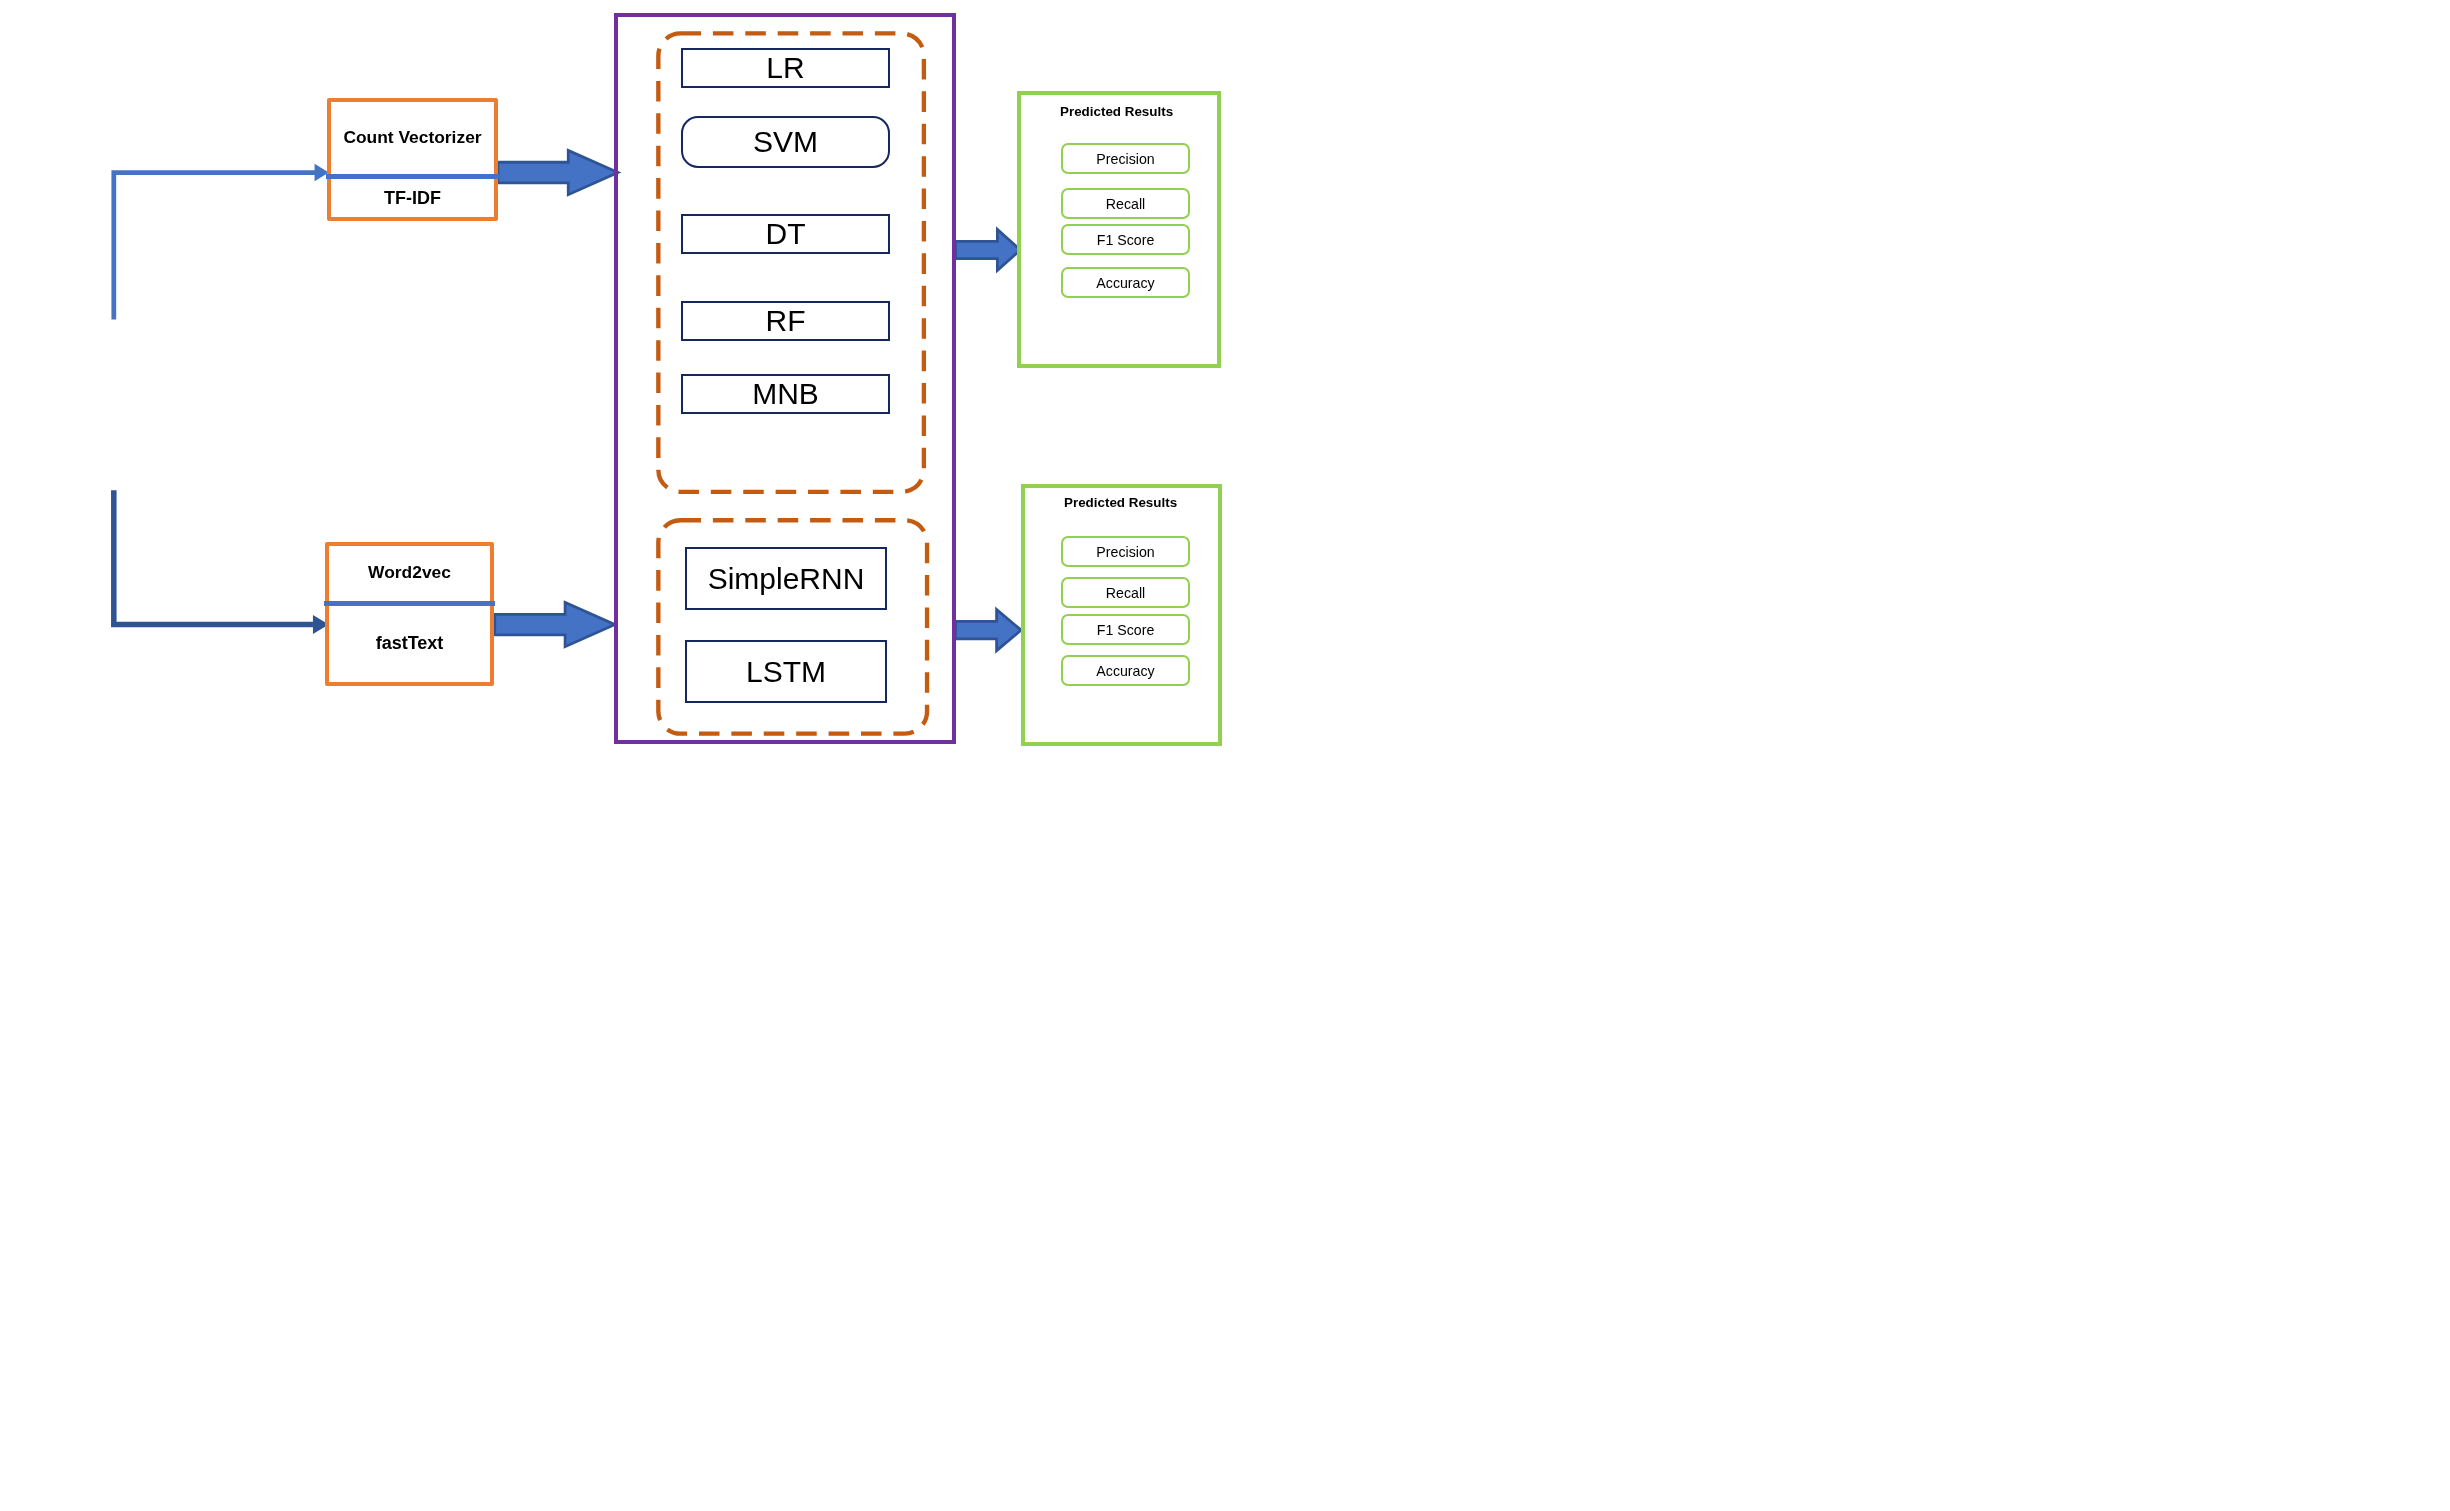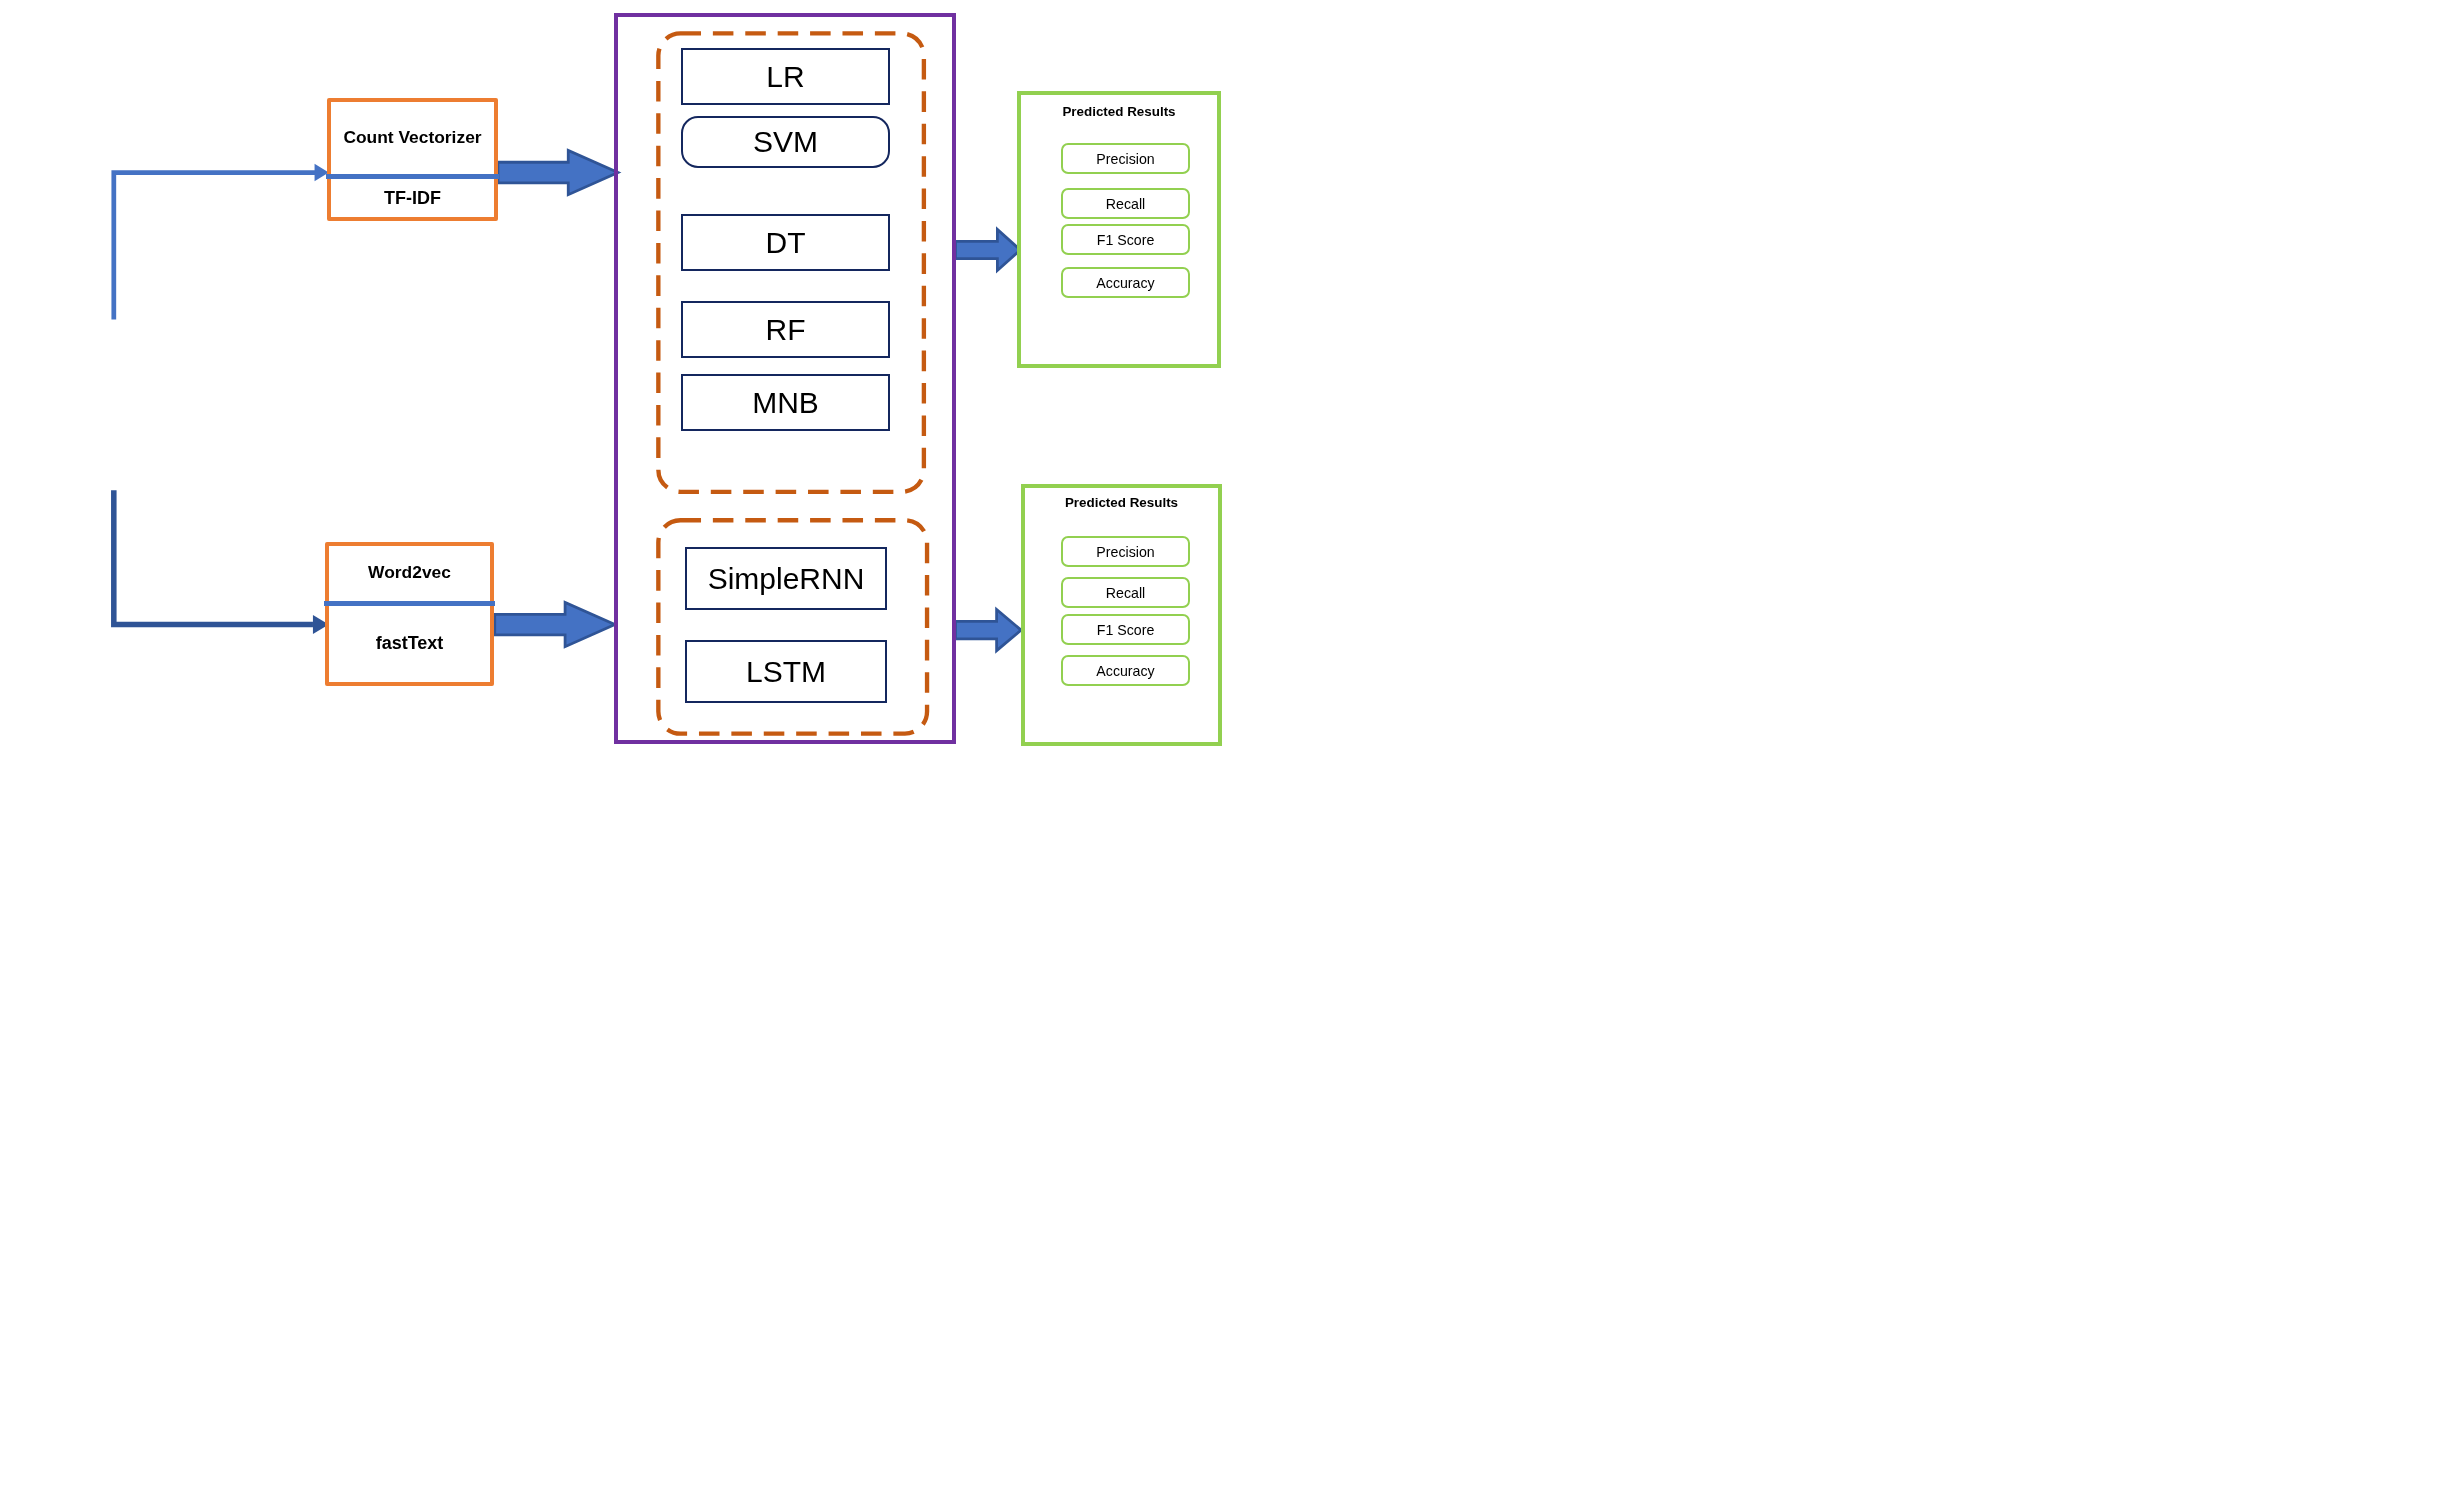--- a/index.html
+++ b/index.html
@@ -35,31 +35,31 @@
   #cv-box .vec-bottom{top:77px;}
   #w2v-box{left:325px;top:542px;width:169px;height:144px;}
   #w2v-box .vec-top{height:52px;}
   #w2v-box .vec-divider{top:55px;}
   #w2v-box .vec-bottom{top:59px;}
   .purple-box{
     left:614px;top:12.6px;width:342px;height:731px;
     border:4.7px solid #7030A0;background:transparent;
   }
   .model-box{
-    left:681px;width:209px;height:57px;border:2px solid #14275E;background:#fff;
+    left:681px;width:209px;height:40px;border:2px solid #14275E;background:#fff;
     display:flex;align-items:center;justify-content:center;font-size:30px;color:#000;
   }
   .dl-box{left:685px;width:202px;height:63px;}
   .result-panel{
     border:4px solid #92D050;background:#fff;
   }
   #result-panel-1{left:1017px;top:91px;width:204px;height:277px;}
   #result-panel-2{left:1021px;top:484px;width:201px;height:262px;}
   .result-title{
-    text-align:center;font-weight:bold;font-size:13.4px;color:#000;
+    font-weight:bold;font-size:13.4px;color:#000;padding-left:39px;
   }
   #result-panel-1 .result-title{margin-top:8.7px;}
   #result-panel-2 .result-title{margin-top:7.1px;}
   .metric-pill{
     position:absolute;width:125px;height:27px;border:2px solid #92D050;
     border-radius:7.1px;background:#fff;display:flex;align-items:center;
     justify-content:center;font-size:14.2px;color:#000;margin-top:12px;
   }
 </style>
 </head>

